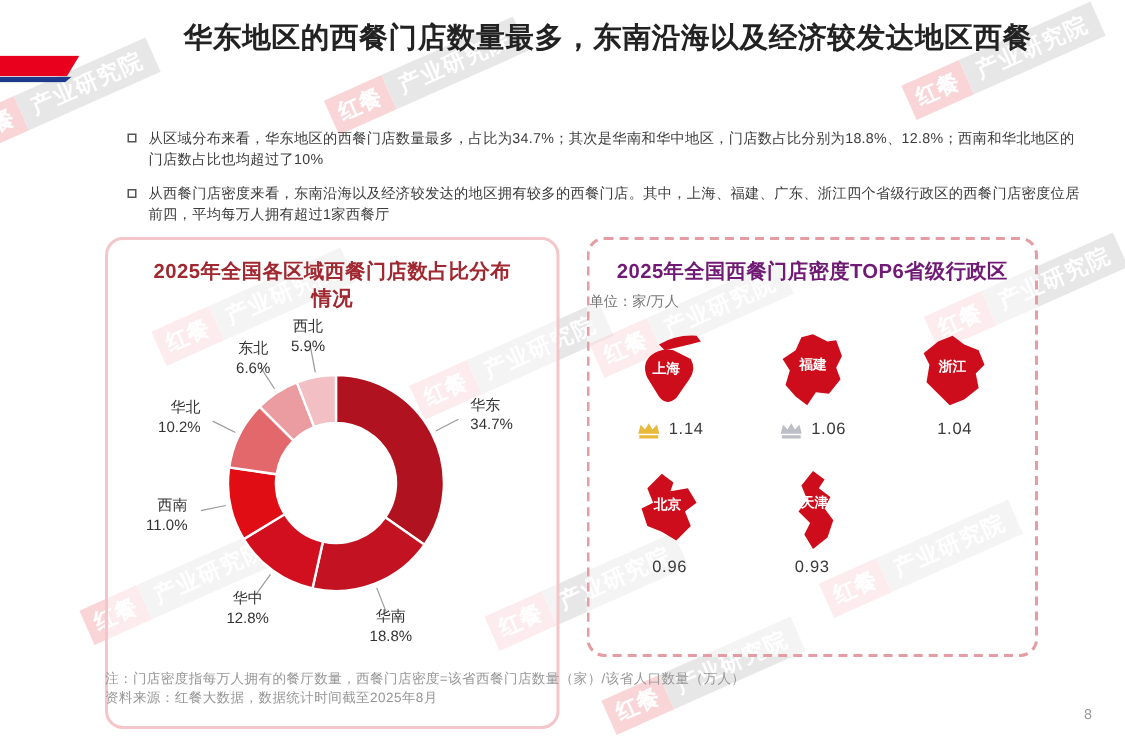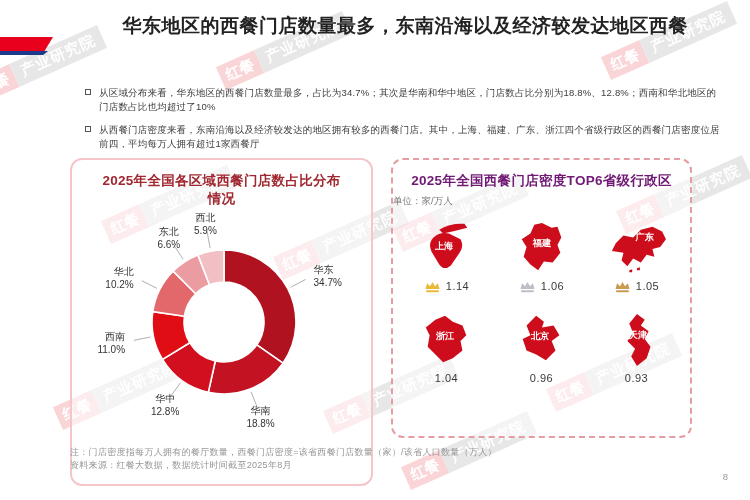--- a/index.html
+++ b/index.html
@@ -178,34 +178,20 @@
             </svg>
             <div class="prov-value-row">
               <svg viewBox="0 0 24 20" class="crown">
                 <path d="M2,13 L4.2,4.5 L8.5,9 L12,3 L15.5,9 L19.8,4.5 L22,13 Z M3,14.5 L21,14.5 L21,17.5 L3,17.5 Z" fill="#bebec6"></path>
               </svg>
               <span class="prov-value">1.06</span>
             </div>
           </div>
           <div class="prov-card">
             <svg viewBox="0 0 68 58" class="prov-map">
-              <path d="M12,24 L20,16 L30,18 L38,10 L50,7 L60,12 L64,20 L58,28 L50,30 L52,38 L44,36 L38,44 L30,40 L24,48 L18,42 L20,34 L8,32 Z" fill="#ce0d1c"></path>
-              <path d="M26,52 L29,51 L29,54 L26,54 Z" fill="#ce0d1c"></path>
-              <path d="M34,50 L37,49 L37,52 L34,52 Z" fill="#ce0d1c"></path>
-              <text x="42" y="21" text-anchor="middle" font-size="9.5" font-weight="bold" fill="#ffffff">广东</text>
-            </svg>
-            <div class="prov-value-row">
-              <svg viewBox="0 0 24 20" class="crown">
-                <path d="M2,13 L4.2,4.5 L8.5,9 L12,3 L15.5,9 L19.8,4.5 L22,13 Z M3,14.5 L21,14.5 L21,17.5 L3,17.5 Z" fill="#c99a52"></path>
-              </svg>
-              <span class="prov-value">1.05</span>
-            </div>
-          </div>
-          <div class="prov-card">
-            <svg viewBox="0 0 68 58" class="prov-map">
               <path d="M22,8 L32,4 L40,10 L50,14 L54,24 L48,30 L50,40 L40,48 L30,52 L22,44 L14,36 L16,24 L12,16 Z" fill="#ce0d1c"></path>
               <text x="32" y="28" text-anchor="middle" font-size="9.5" font-weight="bold" fill="#ffffff">浙江</text>
             </svg>
             <div class="prov-value-row">
               <span class="prov-value">1.04</span>
             </div>
           </div>
           <div class="prov-card">
             <svg viewBox="0 0 68 58" class="prov-map">
               <path d="M28,4 L36,10 L34,16 L46,14 L52,24 L44,30 L48,40 L38,50 L28,44 L18,40 L14,28 L22,24 L18,14 Z" fill="#ce0d1c"></path>

